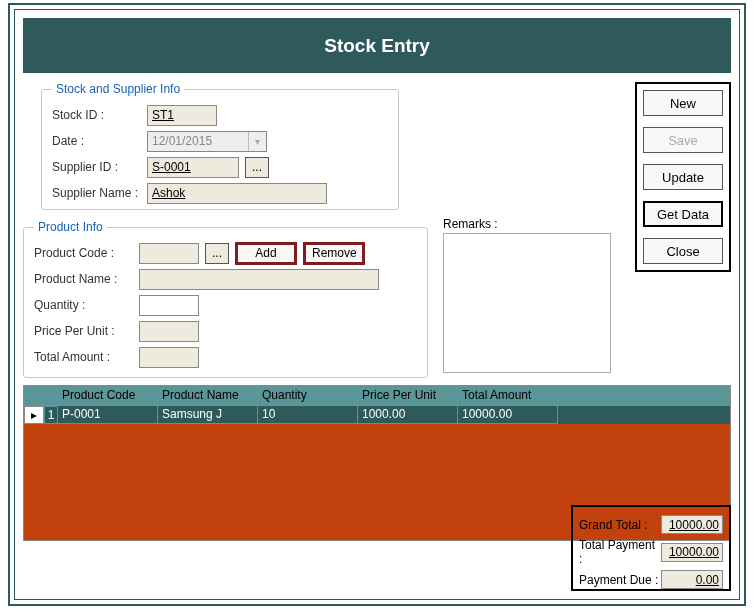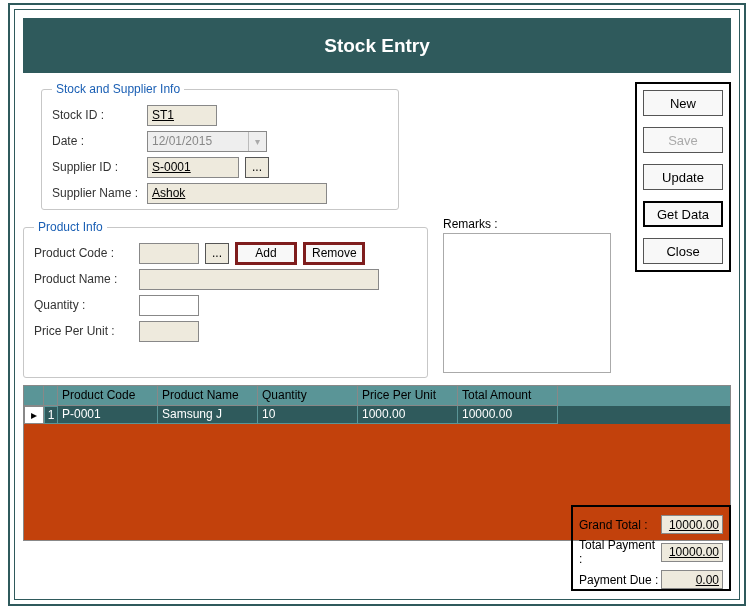--- a/index.html
+++ b/index.html
@@ -238,20 +238,24 @@
           <input type="text" class="fld-beige" style="width: 240px;" value="">
         </div>
         <div class="row">
           <span class="lbl2">Quantity :</span>
           <input type="text" class="" style="width: 60px;" value="">
         </div>
         <div class="row">
           <span class="lbl2">Price Per Unit :</span>
           <input type="text" class="fld-beige" style="width: 60px;" value="">
         </div>
+        <div class="row">
+          <span class="lbl2">Total Amount :</span>
+          <input type="text" class="fld-beige" style="width: 60px;" value="">
+        </div>
       </fieldset>
 
       <div class="remarks">
         <div style="font-size:12px; margin-bottom:2px;">Remarks :</div>
         <textarea style=""></textarea>
       </div>
 
       <div class="side-panel">
         <button>New</button>
         <button class="disabled">Save</button>

